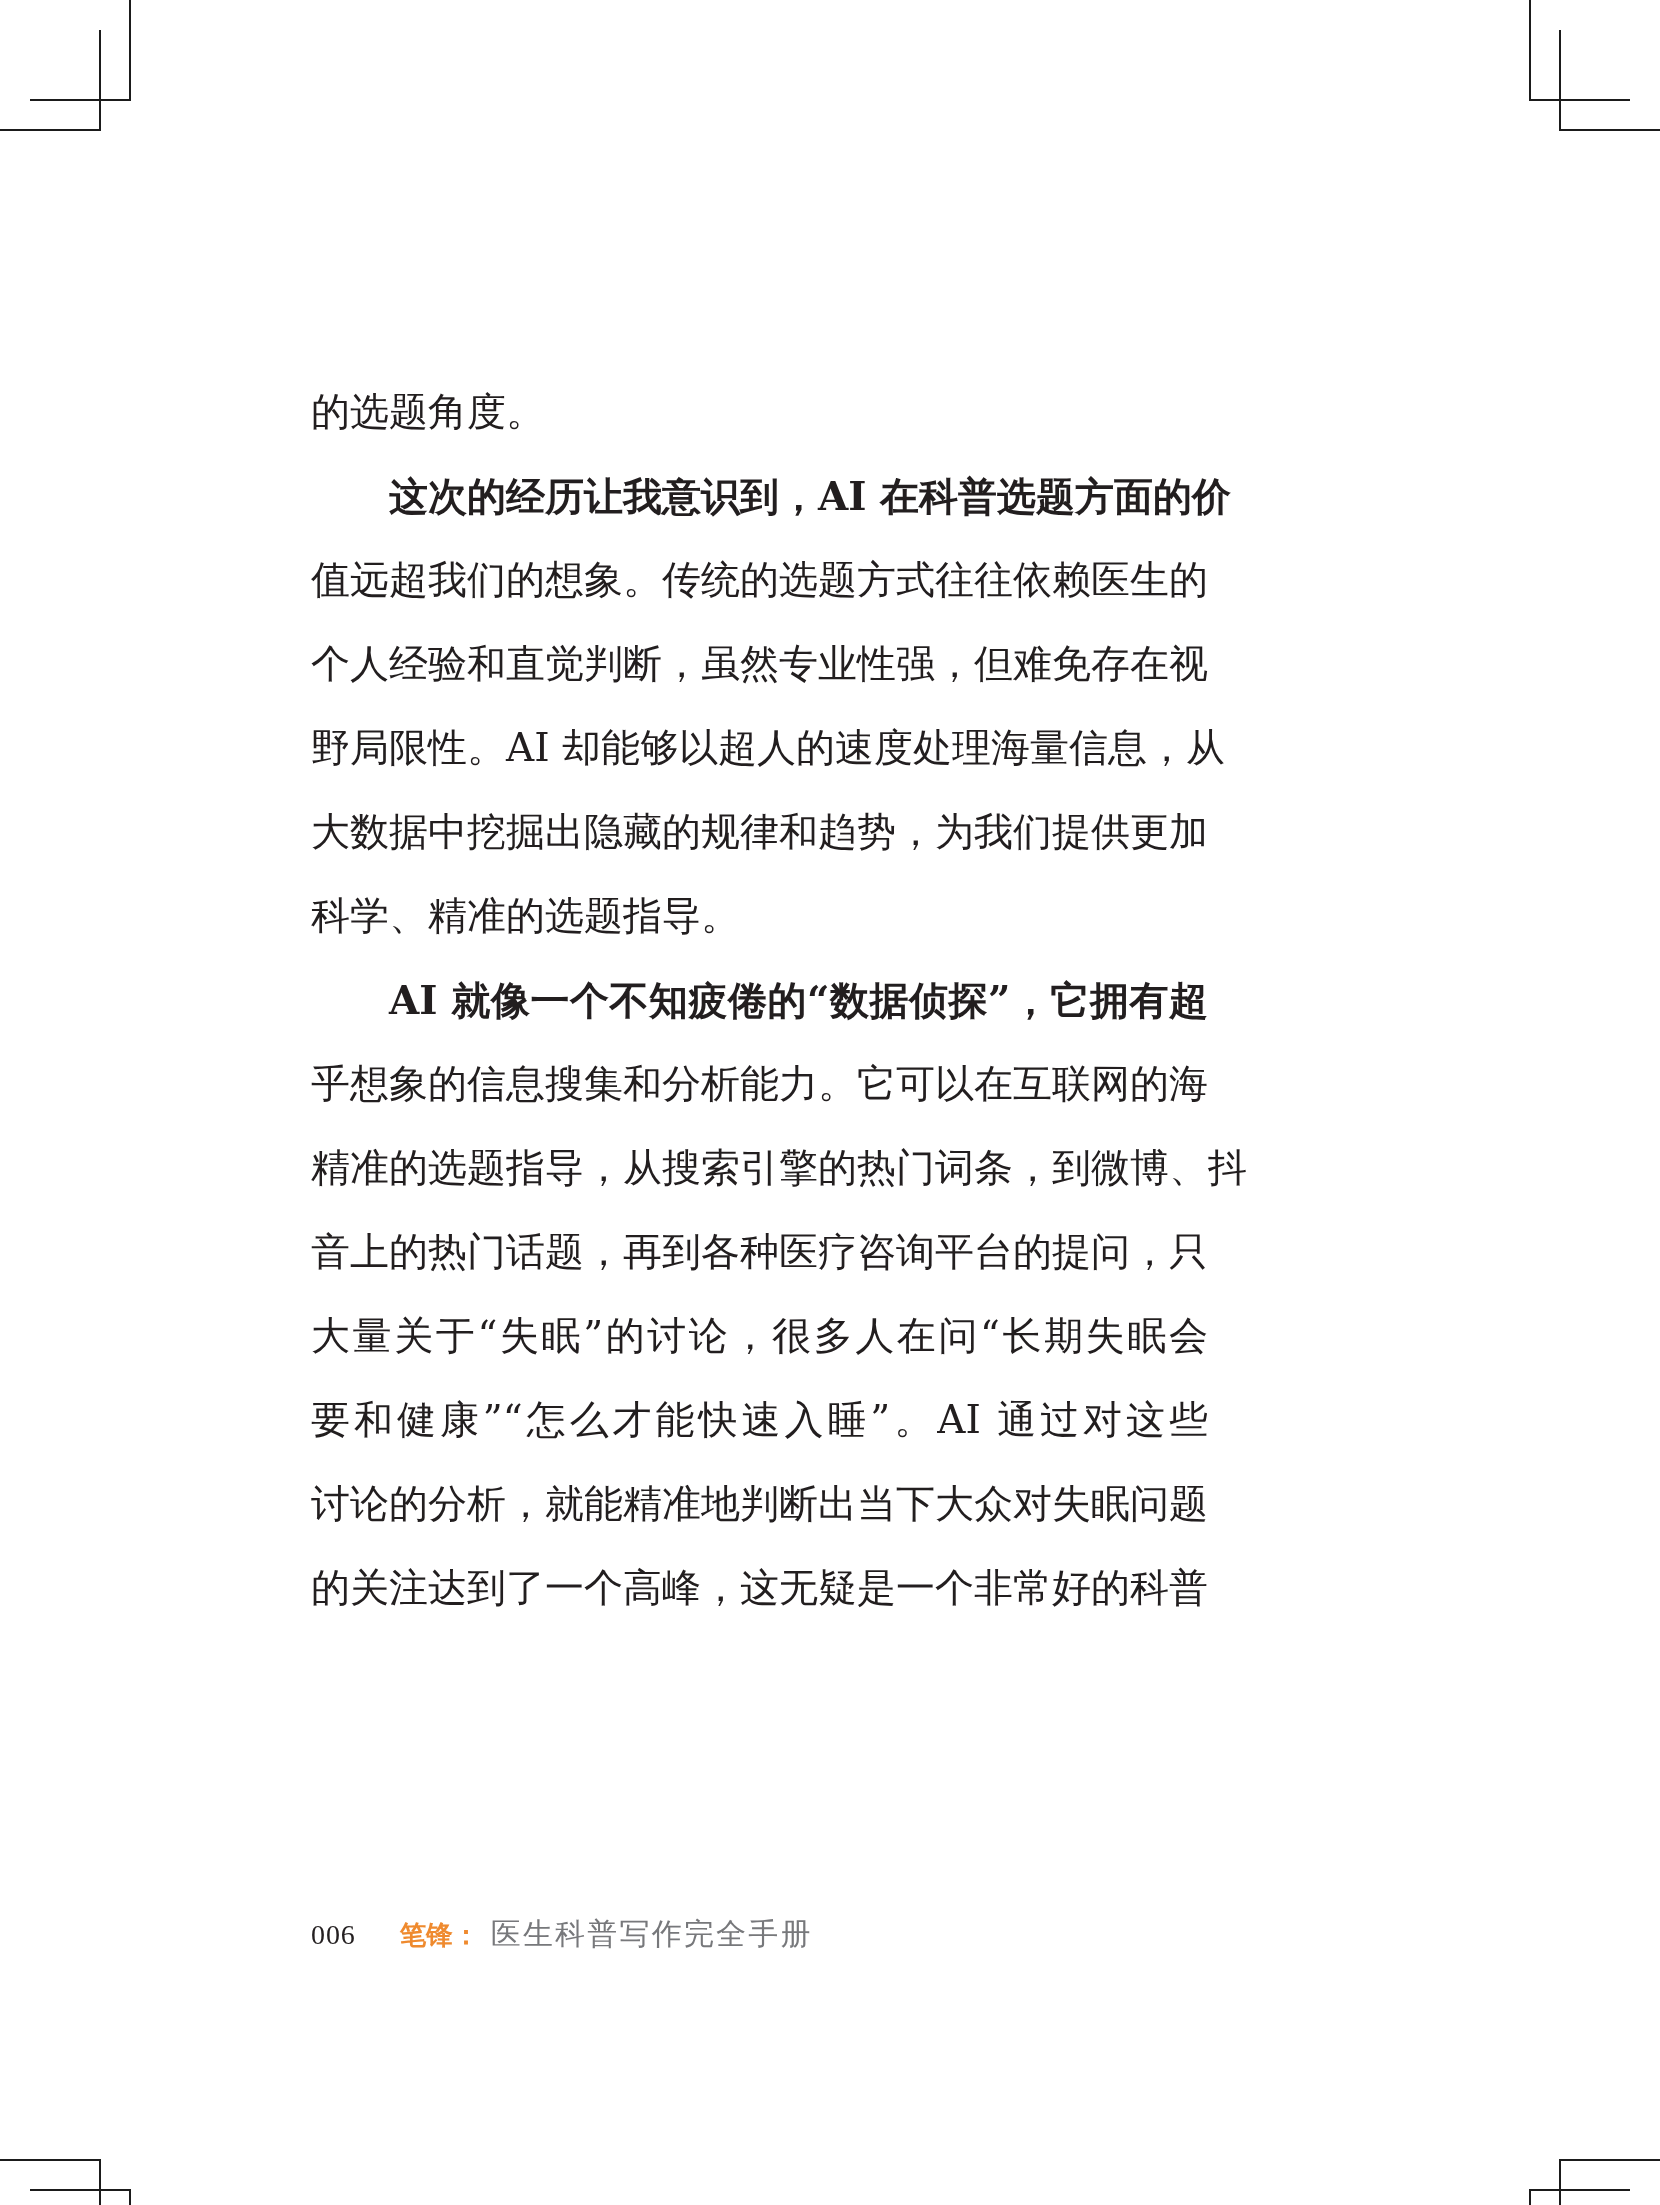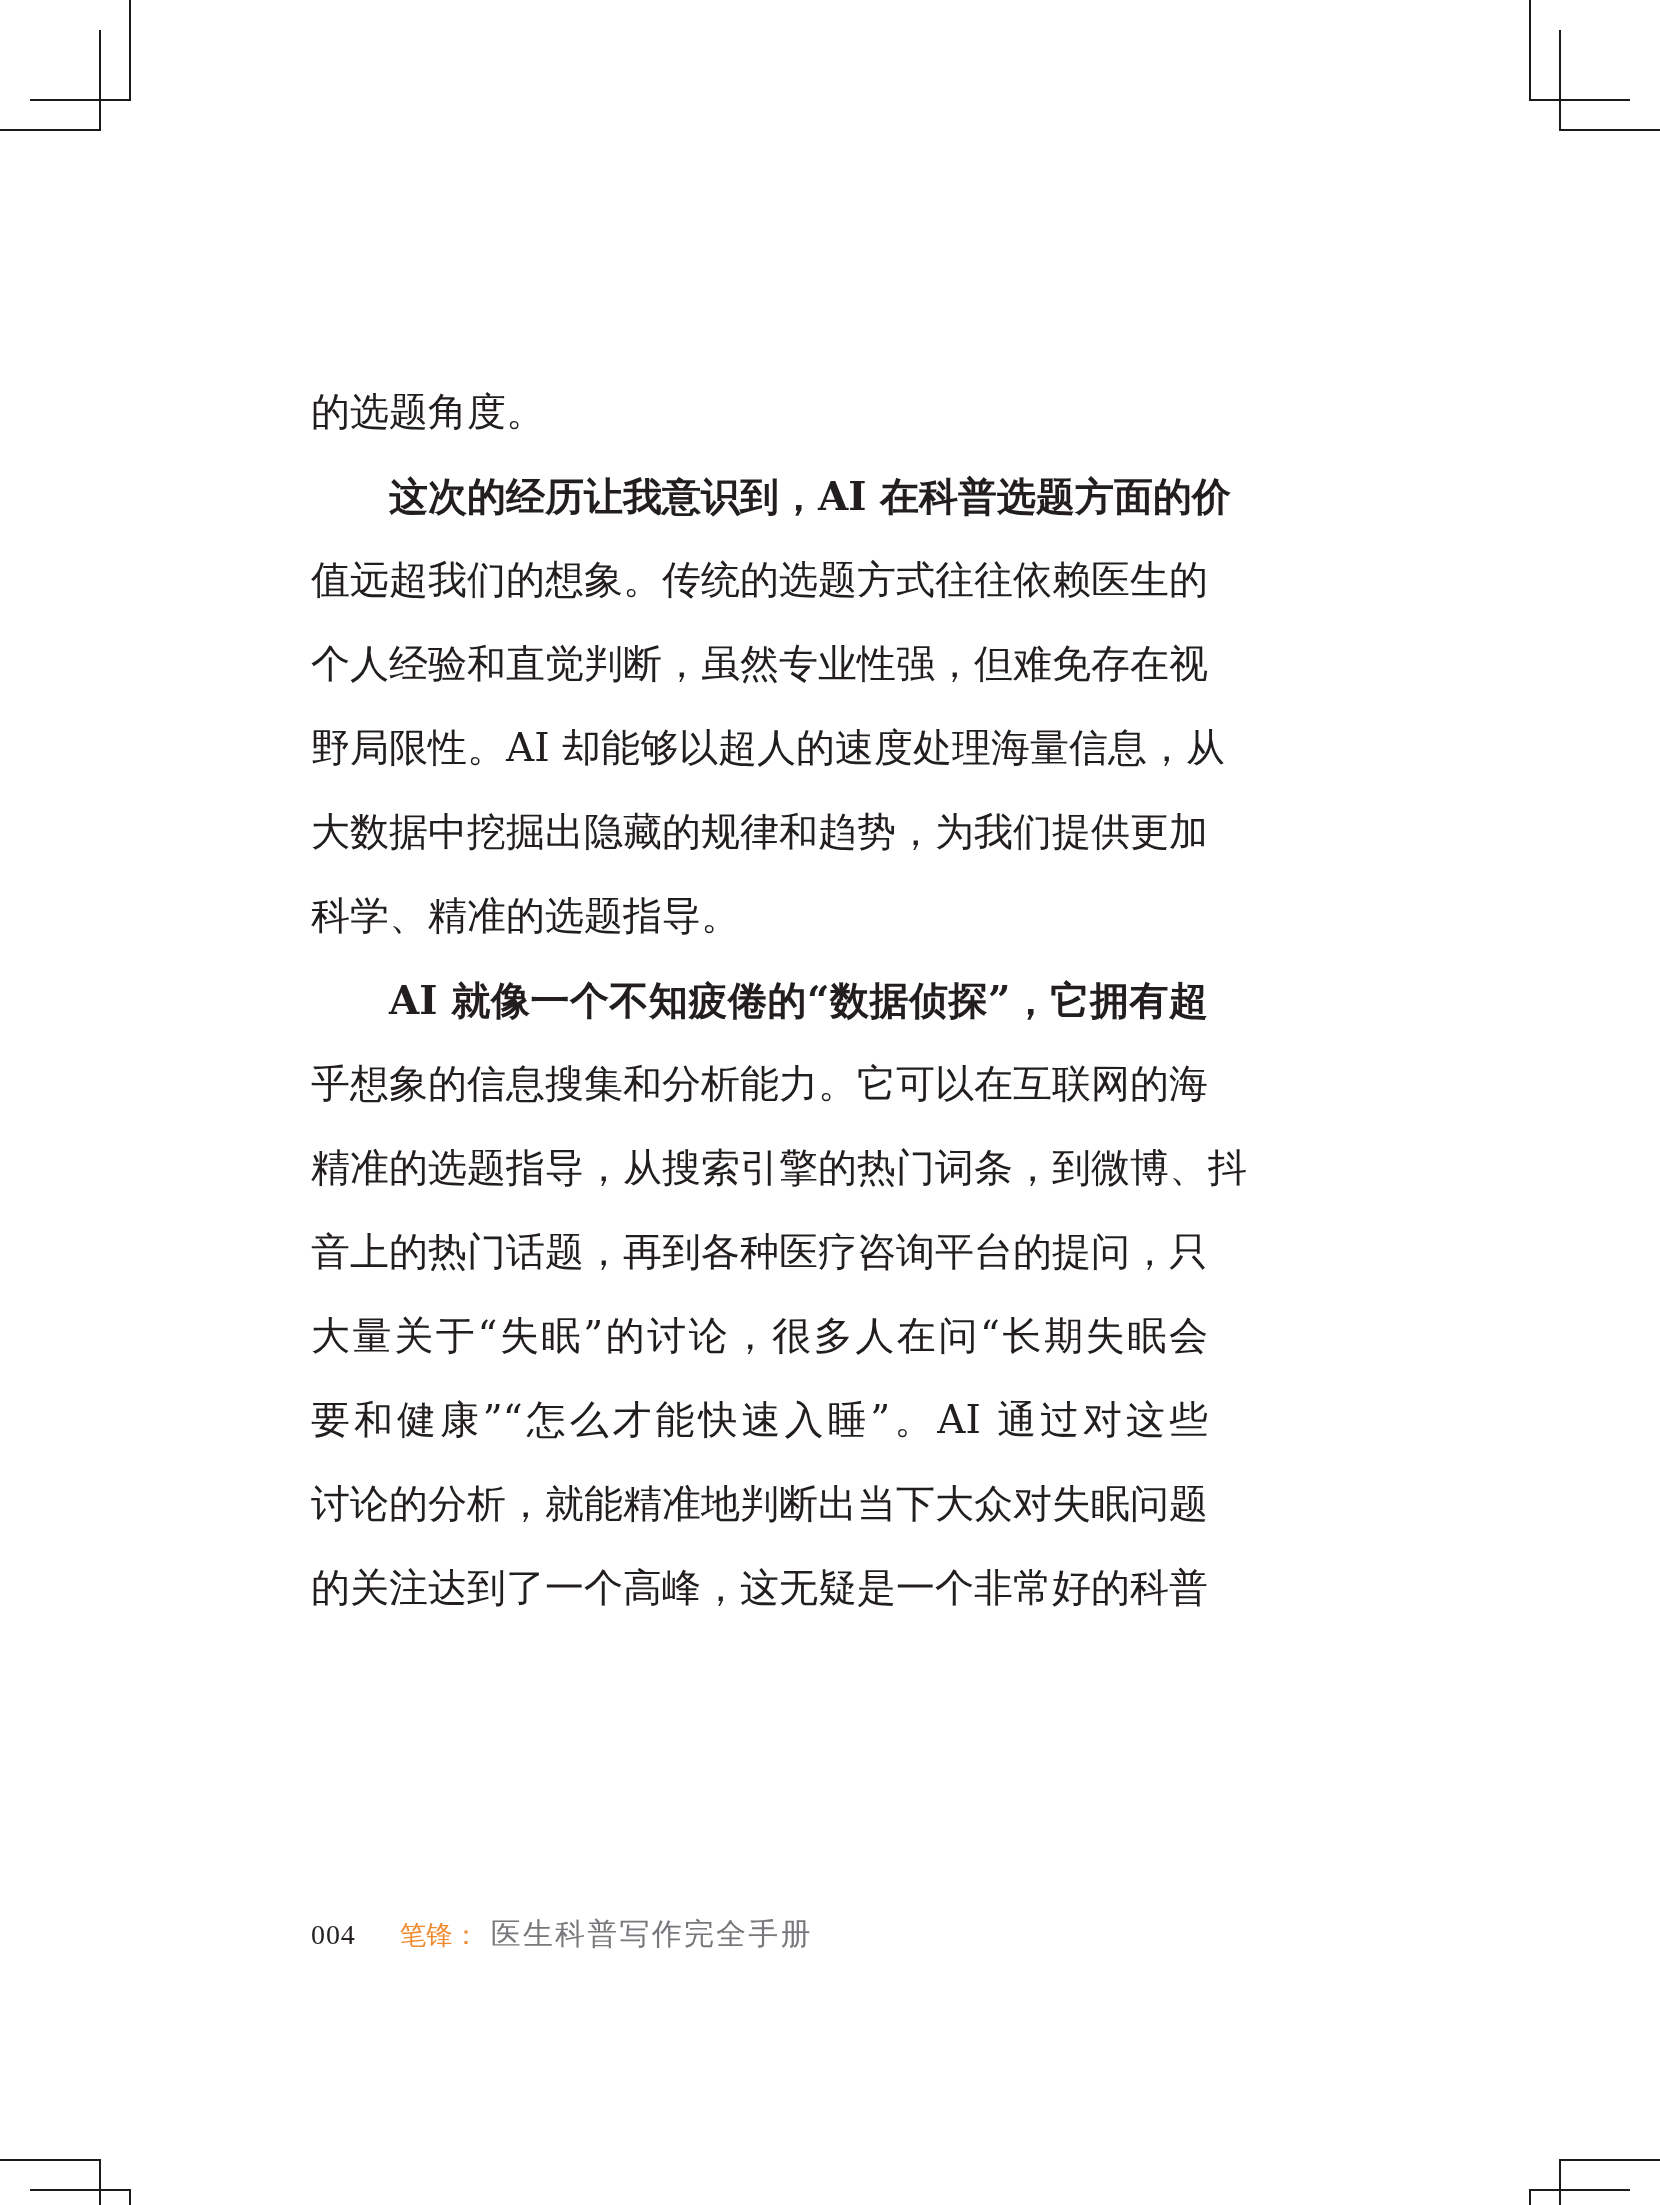--- a/index.html
+++ b/index.html
@@ -75,21 +75,21 @@
   }
   .page-number {
     font-family: "Liberation Serif", "DejaVu Serif", serif;
     font-size: 28px;
     color: #231f20;
     margin-right: 44px;
     letter-spacing: 0.9px;
   }
   .series-label {
     font-family: "Liberation Sans", "DejaVu Sans", sans-serif;
-    font-weight: normal;
+    font-weight: bold;
     font-size: 26.5px;
     color: #ef8a2e;
     margin-right: 11.5px;
   }
   .book-title {
     font-family: "Liberation Sans", "DejaVu Sans", sans-serif;
     font-size: 30px;
     color: #77787b;
     letter-spacing: 2.2px;
   }
@@ -131,19 +131,19 @@
       <div class="line">乎想象的信息搜集和分析能力。它可以在互联网的海</div>
       <div class="line">精准的选题指导，从搜索引擎的热门词条，到微博、抖</div>
       <div class="line">音上的热门话题，再到各种医疗咨询平台的提问，只</div>
       <div class="line">大量关于“失眠”的讨论，很多人在问“长期失眠会</div>
       <div class="line">要和健康”“怎么才能快速入睡”。AI 通过对这些</div>
       <div class="line">讨论的分析，就能精准地判断出当下大众对失眠问题</div>
       <div class="line">的关注达到了一个高峰，这无疑是一个非常好的科普</div>
     </div>
 
   <div class="footer">
-    <span class="page-number" style="color: rgb(35, 31, 32);">004</span>
+    <span class="page-number" style="color: rgb(35, 31, 32);">006</span>
     <span class="series-label" style="color: rgb(239, 138, 46);">笔锋：</span>
     <span class="book-title" style="color: rgb(119, 120, 123);">医生科普写作完全手册</span>
   </div>
 
 </div>
 
 
 </body></html>

